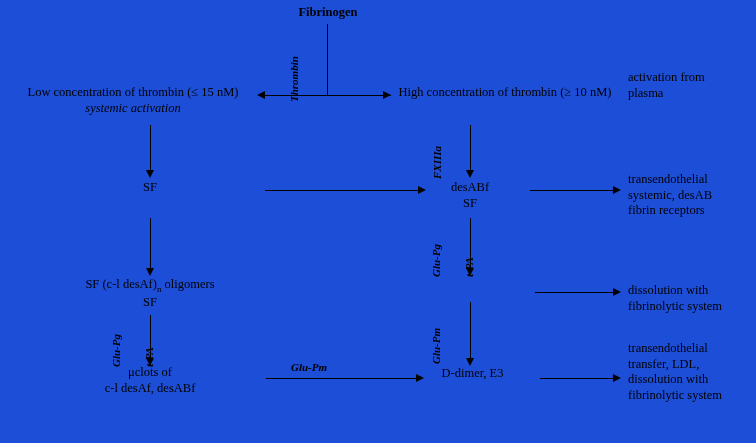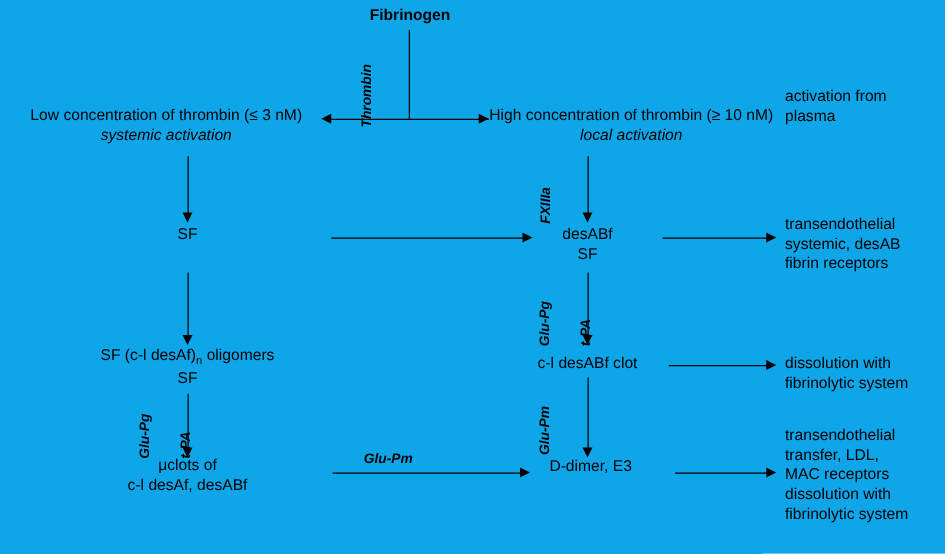--- a/index.html
+++ b/index.html
@@ -4,22 +4,22 @@
 <style>
   html, body {
     margin: 0;
     padding: 0;
     background: #ffffff;
   }
   #canvas {
     position: relative;
     width: 756px;
     height: 443px;
-    background: #0ea5e9;
-    font-family: Liberation Sans, sans-serif;
+    background: #1d4ed8;
+    font-family: Liberation Serif, serif;
     color: #000000;
     overflow: hidden;
   }
   .node {
     position: absolute;
     text-align: center;
     font-size: 12.5px;
     line-height: 1.25;
     color: #000;
     white-space: nowrap;
@@ -93,27 +93,26 @@
   <div class="vline" style="left:327px; top:24px; height:72px;"></div>
   <div class="vlabel" style="left:300px; top:90px;">
     <span>Thrombin</span>
   </div>
 
   <div class="hline" style="left:265px; top:95px; width:126px;"></div>
   <div class="arrow-left" style="left:257px; top:91px;"></div>
   <div class="arrow-right" style="left:383px; top:91px;"></div>
 
   <div class="node" style="left:8px; top:85px; width:250px;">
-    <div>Low concentration of  thrombin  (≤ 3 nM)</div>
+    <div>Low concentration of  thrombin  (≤ 15 nM)</div>
     <div class="italic">systemic activation</div>
   </div>
 
   <div class="node" style="left:390px; top:85px; width:230px;">
     <div>High concentration of thrombin  (≥ 10 nM)</div>
-    <div class="italic">local activation</div>
   </div>
 
   <div class="node left-align" style="left:628px; top:70px; width:120px;">
     <div>activation from</div>
     <div>plasma</div>
   </div>
 
   <div class="vline" style="left:150px; top:125px; height:46px;"></div>
   <div class="arrow-down" style="left:146px; top:170px;"></div>
 
@@ -176,23 +175,20 @@
 
   <div class="vline" style="left:470px; top:218px; height:52px;"></div>
   <div class="arrow-down" style="left:466px; top:268px;"></div>
   <div class="vlabel" style="left:442px; top:265px;">
     <span>Glu-Pg</span>
   </div>
   <div class="vlabel" style="left:475px; top:265px;">
     <span>t-PA</span>
   </div>
 
-  <div class="node" style="left:395px; top:283px; width:150px;">
-    <div>c-l desABf clot</div>
-  </div>
 
   <div class="hline" style="left:535px; top:292px; width:80px;"></div>
   <div class="arrow-right" style="left:613px; top:288px;"></div>
 
   <div class="node left-align" style="left:628px; top:283px; width:125px;">
     <div>dissolution with</div>
     <div>fibrinolytic system</div>
   </div>
 
   <div class="vline" style="left:470px; top:302px; height:58px;"></div>
@@ -204,18 +200,17 @@
   <div class="node" style="left:400px; top:366px; width:145px;">
     <div>D-dimer, E3</div>
   </div>
 
   <div class="hline" style="left:540px; top:378px; width:75px;"></div>
   <div class="arrow-right" style="left:613px; top:374px;"></div>
 
   <div class="node left-align" style="left:628px; top:341px; width:128px;">
     <div>transendothelial</div>
     <div>transfer, LDL,</div>
-    <div>MAC receptors</div>
     <div>dissolution with</div>
     <div>fibrinolytic system</div>
   </div>
 
 </div>
 
 </body></html>

